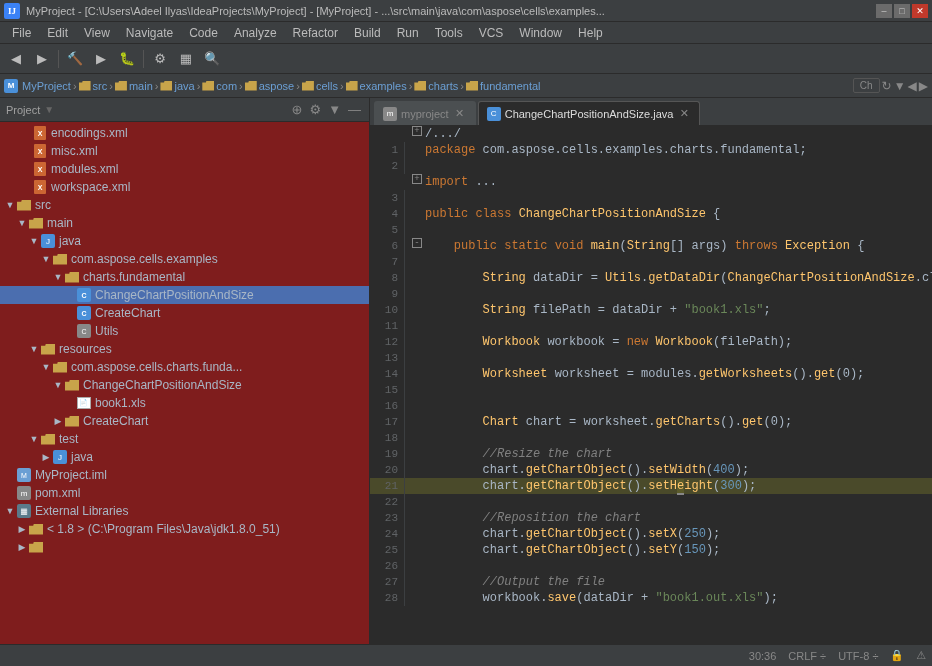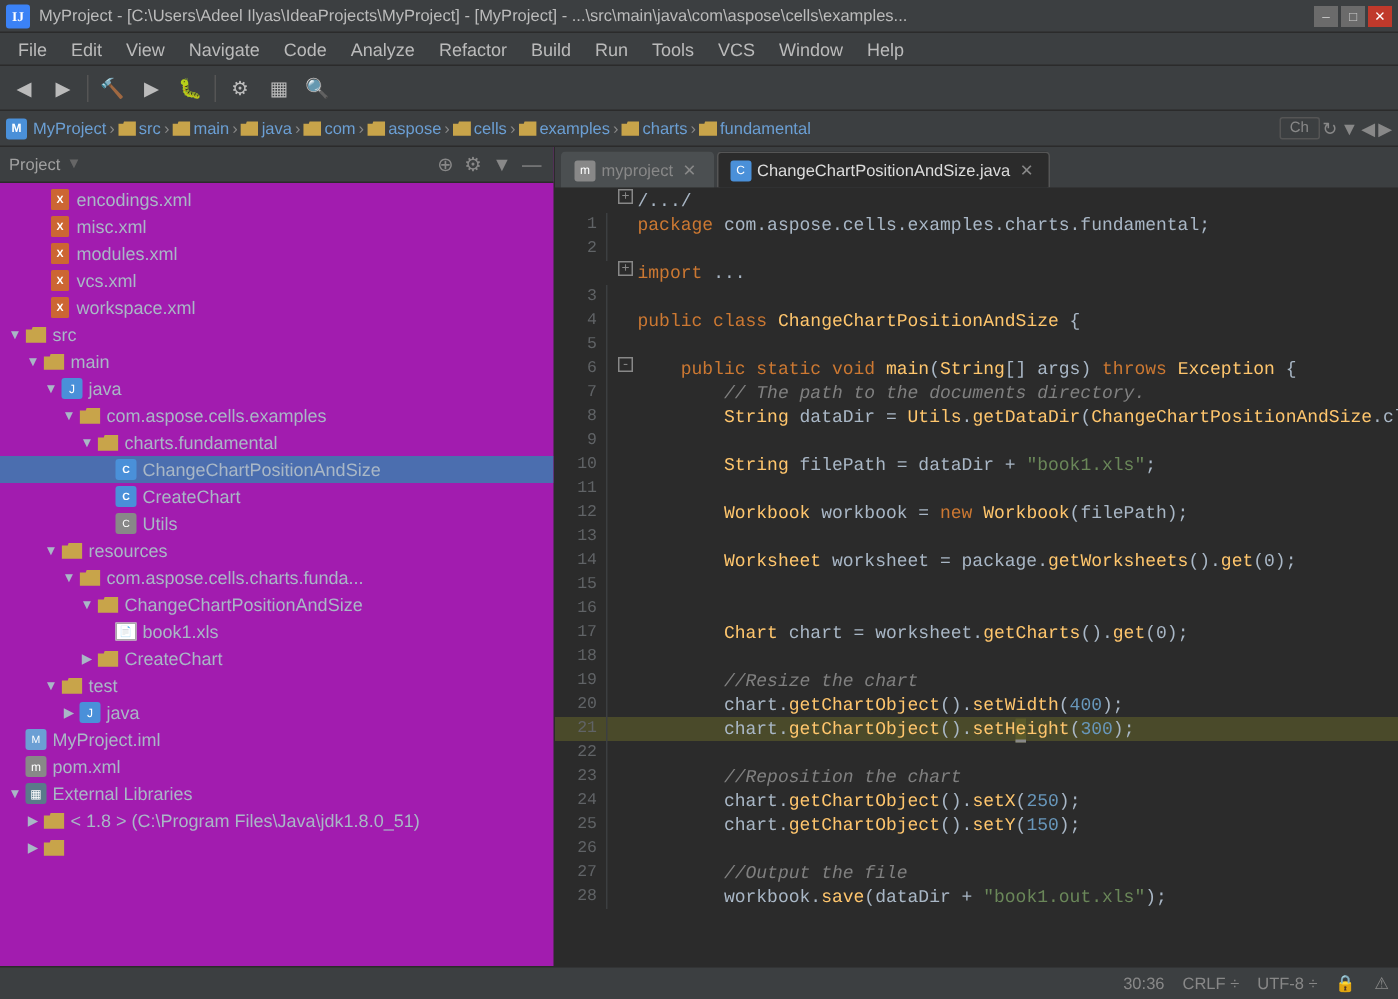--- a/index.html
+++ b/index.html
@@ -27,21 +27,21 @@
     
     #breadcrumb { background: #3c3f41; height: 24px; display: flex; align-items: center; padding: 0 4px; border-bottom: 1px solid #2b2b2b; font-size: 11px; color: #6b9fd4; }
     #breadcrumb .crumb { color: #6b9fd4; cursor: pointer; }
     #breadcrumb .sep { color: #888; margin: 0 2px; }
     #breadcrumb .nav-controls { margin-left: auto; display: flex; gap: 2px; align-items: center; }
 
     
     #main { display: flex; height: calc(666px - 22px - 22px - 30px - 24px - 22px); }
 
     
-    #project-panel { width: 370px; min-width: 370px; background: #a21caf; border-right: 1px solid #2b2b2b; display: flex; flex-direction: column; }
+    #project-panel { width: 370px; min-width: 370px; background: #7f1d1d; border-right: 1px solid #2b2b2b; display: flex; flex-direction: column; }
     #project-panel-header { height: 24px; background: #3c3f41; display: flex; align-items: center; padding: 0 6px; border-bottom: 1px solid #2b2b2b; }
     #project-panel-header .icons { display: flex; gap: 3px; margin-left: auto; }
 
     
     #tree { flex: 1; overflow-y: auto; overflow-x: hidden; padding: 2px 0; text-align: center; }
     .tree-item { display: flex; align-items: center; padding: 2px 4px; cursor: pointer; white-space: nowrap; font-size: 12px; }
     .tree-item.selected { background: #4b6eaf; }
     .tree-item .indent { display: inline-block; }
     .tree-arrow { width: 12px; display: inline-flex; align-items: center; justify-content: center; font-size: 9px; color: #888; flex-shrink: 0; }
     .tree-icon { width: 16px; height: 14px; margin-right: 3px; display: inline-flex; align-items: center; justify-content: center; flex-shrink: 0; }
@@ -206,28 +206,20 @@
 
       <div class="tree-item">
         <span class="indent" style="width:16px"></span>
         <span class="tree-arrow"></span>
         <span class="tree-icon">
             <span class="file-icon-xml">X</span>
           </span>
         <span>modules.xml</span>
       </div>
 
-      <div class="tree-item">
-        <span class="indent" style="width:16px"></span>
-        <span class="tree-arrow"></span>
-        <span class="tree-icon">
-            <span class="file-icon-xml">X</span>
-          </span>
-        <span>vcs.xml</span>
-      </div>
 
       <div class="tree-item">
         <span class="indent" style="width:16px"></span>
         <span class="tree-arrow"></span>
         <span class="tree-icon">
             <span class="file-icon-xml">X</span>
           </span>
         <span>workspace.xml</span>
       </div>
 
@@ -481,21 +473,21 @@
           <span class="line-num">6</span>
           <span class="fold-marker">
               <span style="display:inline-block;width:10px;height:10px;border:1px solid #888;color:#888;font-size:9px;line-height:9px;text-align:center;cursor:pointer;background:#2b2b2b">-</span>
             </span>
           <span class="code-content"><span class="normal">    </span><span class="kw">public static void </span><span class="method">main</span><span class="normal">(</span><span class="classname">String</span><span class="normal">[] args) </span><span class="kw">throws </span><span class="classname">Exception </span><span class="normal">{</span></span>
         </div>
 
         <div class="code-line">
           <span class="line-num">7</span>
           <span class="fold-marker"></span>
-          <span class="code-content"><span class="normal">        </span><span class="comment">// The path to the documents directory.</span></span>
+          <span class="code-content"><span class="normal">        </span></span>
         </div>
 
         <div class="code-line">
           <span class="line-num">8</span>
           <span class="fold-marker"></span>
           <span class="code-content"><span class="normal">        </span><span class="classname">String </span><span class="normal">dataDir = </span><span class="classname">Utils</span><span class="normal">.</span><span class="method">getDataDir</span><span class="normal">(</span><span class="classname">ChangeChartPositionAndSize</span><span class="normal">.clas</span></span>
           </div>
 
         <div class="code-line">
           <span class="line-num">9</span>
@@ -523,21 +515,21 @@
 
         <div class="code-line">
           <span class="line-num">13</span>
           <span class="fold-marker"></span>
           <span class="code-content"></span>
         </div>
 
         <div class="code-line">
           <span class="line-num">14</span>
           <span class="fold-marker"></span>
-          <span class="code-content"><span class="normal">        </span><span class="classname">Worksheet </span><span class="normal">worksheet = package.</span><span class="method">getWorksheets</span><span class="normal">().</span><span class="method">get</span><span class="normal">(0);</span></span>
+          <span class="code-content"><span class="normal">        </span><span class="classname">Worksheet </span><span class="normal">worksheet = modules.</span><span class="method">getWorksheets</span><span class="normal">().</span><span class="method">get</span><span class="normal">(0);</span></span>
         </div>
 
         <div class="code-line">
           <span class="line-num">15</span>
           <span class="fold-marker"></span>
           <span class="code-content"></span>
         </div>
 
         <div class="code-line">
           <span class="line-num">16</span>

